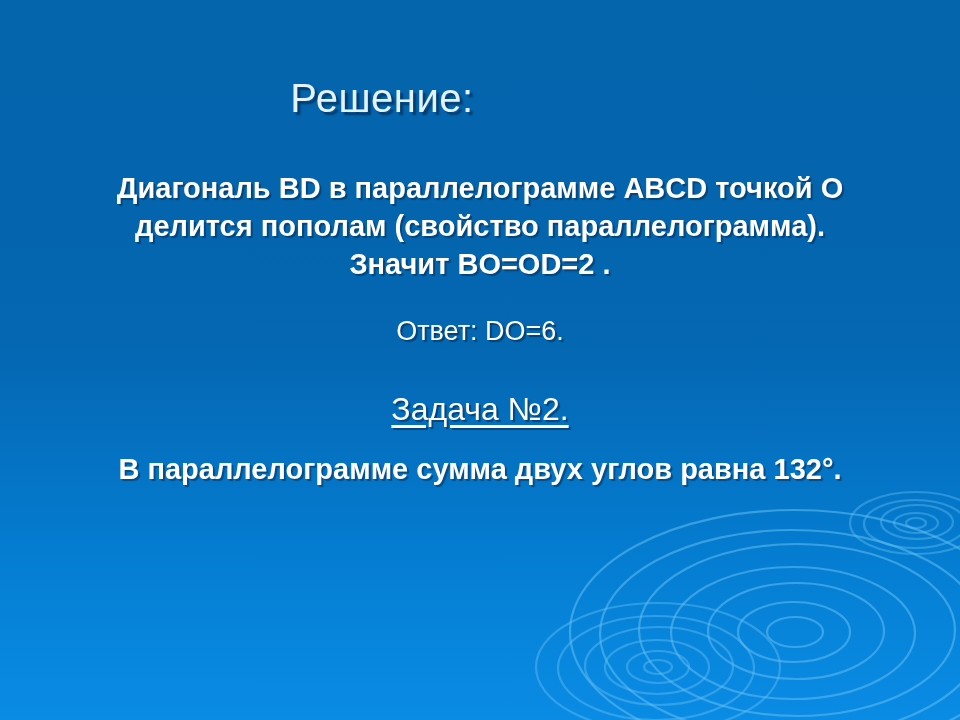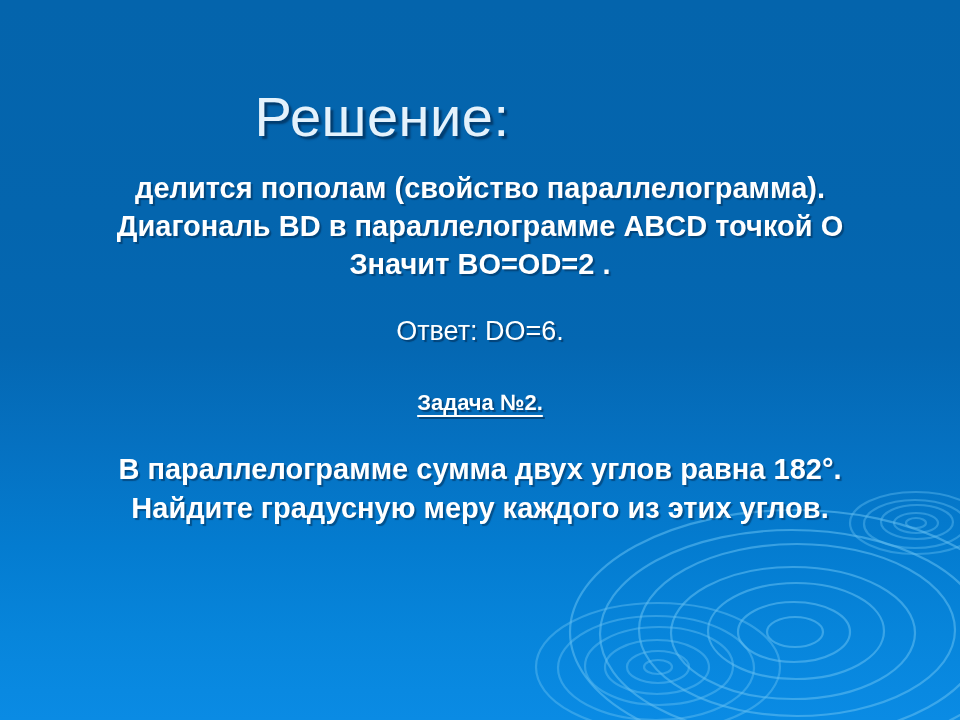--- a/index.html
+++ b/index.html
@@ -41,21 +41,21 @@
     height: 720px;
     box-sizing: border-box;
   }
 
   .slide-title {
     position: absolute;
     top: 50px;
     left: 0;
     width: 764px;
     text-align: center;
-    font-size: 56px;
+    font-size: 40px;
     line-height: 1.05;
     font-weight: 400;
     color: #e4f2fc;
     letter-spacing: 0.5px;
     text-shadow: 3px 3px 2px rgba(0, 28, 58, 0.55);
     white-space: pre;
   }
 
   .body-block {
     position: absolute;
@@ -82,23 +82,23 @@
     text-shadow: 2px 2px 1px rgba(0, 30, 62, 0.5);
     margin: 30px 0 0 0;
   }
 
   .section-heading {
     position: absolute;
     top: 390px;
     left: 0;
     width: 960px;
     text-align: center;
-    font-size: 22px;
+    font-size: 32px;
     line-height: 1.2;
-    font-weight: 700;
+    font-weight: 400;
     color: #ffffff;
     text-shadow: 2px 2px 1px rgba(0, 30, 62, 0.5);
   }
 
   .section-heading .u {
     text-decoration: underline;
     text-underline-offset: 5px;
   }
 
   .task-block {
@@ -160,29 +160,28 @@
       </g>
 
     </g>
   </svg>
 
   <div class="content">
 
     <h1 class="slide-title">Решение:</h1>
 
     <div class="body-block">
+      <p class="para-bold">Диагональ BD в параллелограмме ABCD точкой О</p>
       <p class="para-bold">делится пополам (свойство параллелограмма).</p>
-      <p class="para-bold">Диагональ BD в параллелограмме ABCD точкой О</p>
       <p class="para-bold">Значит BO=OD=2 .</p>
       <p class="para-regular">Ответ: DO=6.</p>
     </div>
 
     <div class="section-heading">
       <span class="u">Задача №2.</span>
     </div>
 
     <div class="task-block">
-      <p class="task-line">В параллелограмме сумма двух углов равна 182°.</p>
-      <p class="task-line">Найдите градусную меру каждого из этих углов.</p>
+      <p class="task-line">В параллелограмме сумма двух углов равна 132°.</p>
     </div>
 
   </div>
 </div>
 
 </body></html>

